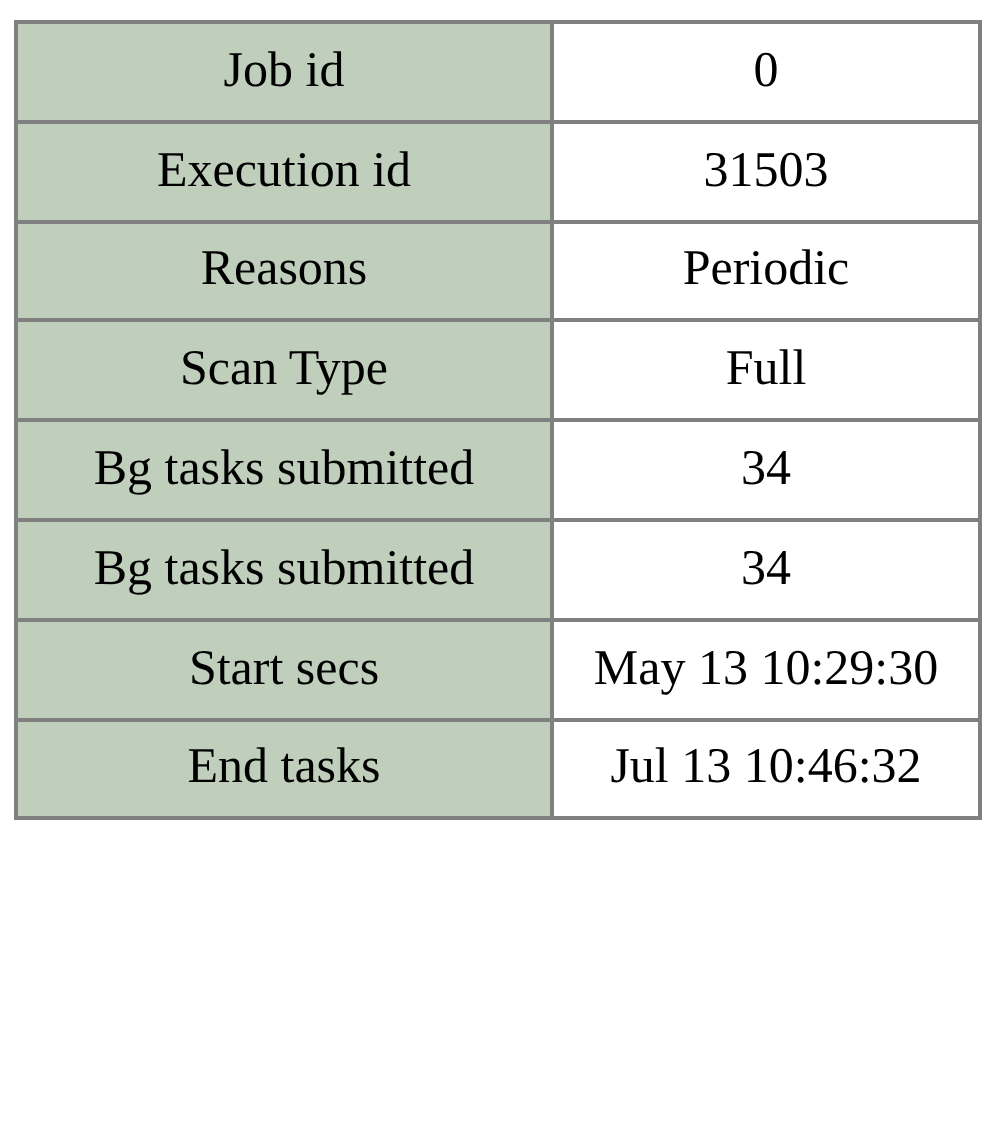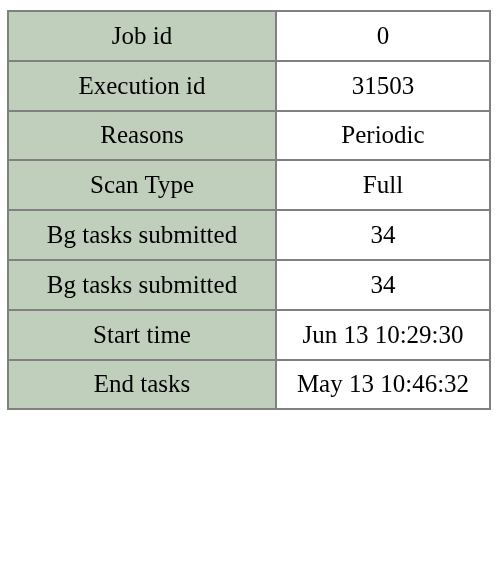--- a/index.html
+++ b/index.html
@@ -78,22 +78,22 @@
         </tr>
         <tr>
           <td class="cell-label">Bg tasks submitted</td>
           <td class="cell-value">34</td>
         </tr>
         <tr>
           <td class="cell-label">Bg tasks submitted</td>
           <td class="cell-value">34</td>
         </tr>
         <tr>
-          <td class="cell-label">Start time</td>
-          <td class="cell-value">Jun 13 10:29:30</td>
+          <td class="cell-label">Start secs</td>
+          <td class="cell-value">May 13 10:29:30</td>
         </tr>
         <tr>
           <td class="cell-label">End tasks</td>
-          <td class="cell-value">May 13 10:46:32</td>
+          <td class="cell-value">Jul 13 10:46:32</td>
         </tr>
       </tbody>
   </table>
 </div>
 
 </body></html>

